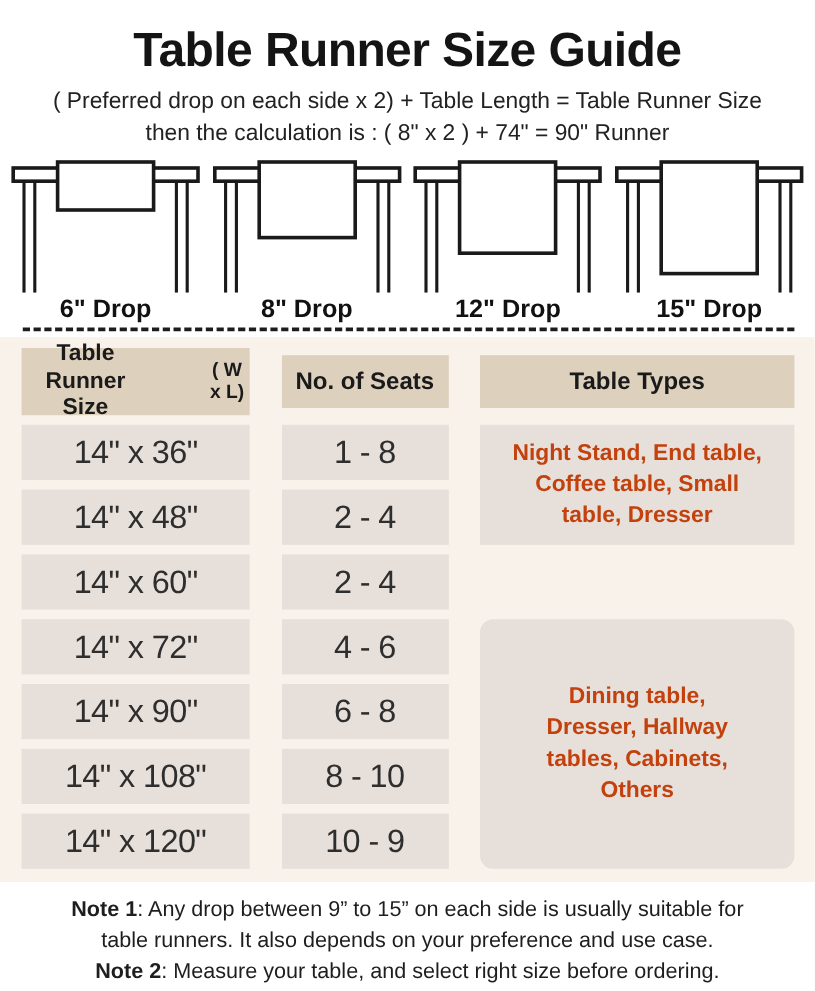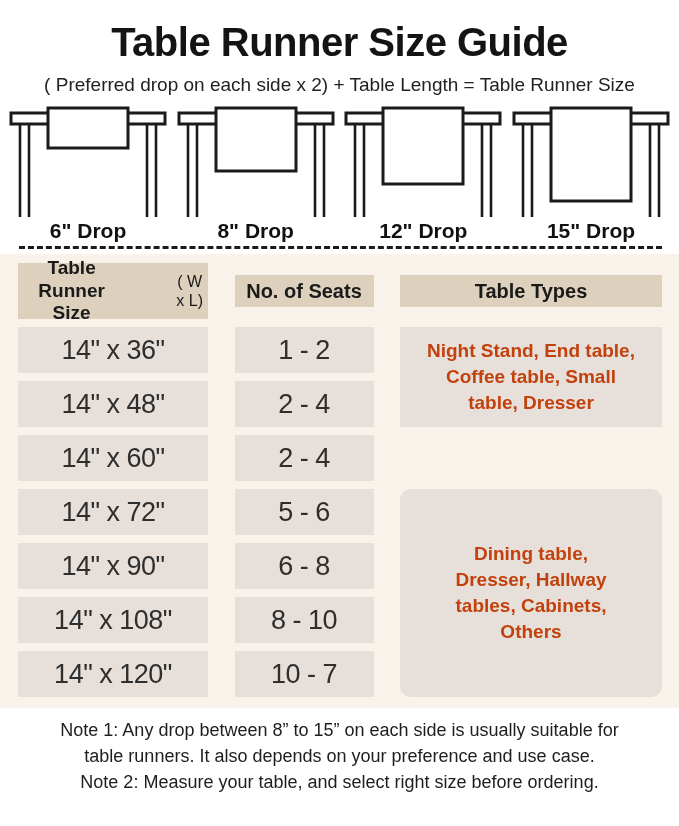--- a/index.html
+++ b/index.html
@@ -72,24 +72,24 @@
     display: flex;
     align-items: center;
     justify-content: center;
     text-align: center;
   }
   .hcell {
     background: #ddd0bd;
     font-weight: bold;
     color: #1a1a1a;
   }
-  .hcell.small { align-self: center; height: 32px; width: 100%; font-size: 20px; }
+  .hcell.small { align-self: center; height: 44px; width: 100%; font-size: 20px; }
   .h-size { flex-direction: row; line-height: 1.2; justify-content: center; }
   .h-size .l1 { font-size: 19px; }
-  .h-size .l2 { font-size: 16px; font-weight: normal; margin-left: 46px; }
+  .h-size .l2 { font-size: 16px; font-weight: bold; margin-left: 46px; }
   .size-cell, .seats-cell { font-size: 27px; color: #2e2e2e; letter-spacing: -0.5px; }
   .type-cell {
     font-size: 19px;
     font-weight: bold;
     line-height: 1.37;
     white-space: pre-line;
     color: #c2410c;
   }
   .c1 { grid-column: 1; } .c2 { grid-column: 2; } .c3 { grid-column: 3; }
   .r0 { grid-row: 1; } .r1 { grid-row: 2; } .r2 { grid-row: 3; } .r3 { grid-row: 4; }
@@ -101,29 +101,30 @@
   
   .notes {
     margin-top: 9px;
     text-align: center;
     font-size: 18px;
     line-height: 26px;
     color: #1e1e1e;
     padding: 0 4px;
   }
   .notes p { white-space: pre-line; }
-  .nlabel { font-weight: normal; }
+  .nlabel { font-weight: bold; }
 </style>
 </head>
 <body>
 
 <div class="page">
 
   <h1 class="title">Table Runner Size Guide</h1>
   <p class="intro">( Preferred drop on each side x 2) + Table Length = Table Runner Size</p>
+  <p class="intro">then the calculation is : ( 8" x 2 ) + 74" = 90" Runner</p>
 
   <div class="figures">
     <svg class="fig" viewBox="0 0 162 112">
       <rect class="tabletop" x="4" y="8" width="154" height="11"></rect>
       <path class="legs" d="M13 19 V112 M22 19 V112 M140 19 V112 M149 19 V112"></path>
       <rect class="runner" x="41" y="3" width="80" height="40"></rect>
     </svg>
     <svg class="fig" viewBox="0 0 162 112">
       <rect class="tabletop" x="4" y="8" width="154" height="11"></rect>
       <path class="legs" d="M13 19 V112 M22 19 V112 M140 19 V112 M149 19 V112"></path>
@@ -153,44 +154,44 @@
     <div class="grid">
 
       <div class="cell hcell h-size c1 r0">
         <span class="l1">Table Runner Size</span>
         <span class="l2">( W x L)</span>
       </div>
       <div class="cell hcell small c2 r0">No. of Seats</div>
       <div class="cell hcell small c3 r0">Table Types</div>
 
       <div class="cell size-cell c1 r1">14" x 36"</div>
-      <div class="cell seats-cell c2 r1">1 - 2</div>
+      <div class="cell seats-cell c2 r1">1 - 8</div>
       <div class="cell size-cell c1 r2">14" x 48"</div>
       <div class="cell seats-cell c2 r2">2 - 4</div>
       <div class="cell size-cell c1 r3">14" x 60"</div>
       <div class="cell seats-cell c2 r3">2 - 4</div>
       <div class="cell size-cell c1 r4">14" x 72"</div>
-      <div class="cell seats-cell c2 r4">5 - 6</div>
+      <div class="cell seats-cell c2 r4">4 - 6</div>
       <div class="cell size-cell c1 r5">14" x 90"</div>
       <div class="cell seats-cell c2 r5">6 - 8</div>
       <div class="cell size-cell c1 r6">14" x 108"</div>
       <div class="cell seats-cell c2 r6">8 - 10</div>
       <div class="cell size-cell c1 r7">14" x 120"</div>
-      <div class="cell seats-cell c2 r7">10 - 7</div>
+      <div class="cell seats-cell c2 r7">10 - 9</div>
 
       <div class="cell type-cell c3 tt-a">Night Stand, End table,
 Coffee table, Small
 table, Dresser</div>
       <div class="cell type-cell c3 tt-c">Dining table,
 Dresser, Hallway
 tables, Cabinets,
 Others</div>
 
     </div>
   </div>
 
   <div class="notes">
-    <p><span class="nlabel">Note 1</span><span>: Any drop between 8” to 15” on each side is usually suitable for
+    <p><span class="nlabel">Note 1</span><span>: Any drop between 9” to 15” on each side is usually suitable for
 table runners. It also depends on your preference and use case.</span></p>
     <p><span class="nlabel">Note 2</span><span>: Measure your table, and select right size before ordering.</span></p>
   </div>
 
 </div>
 
 </body></html>

